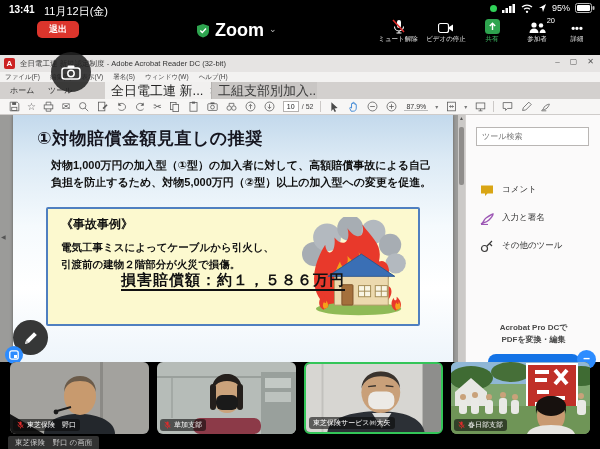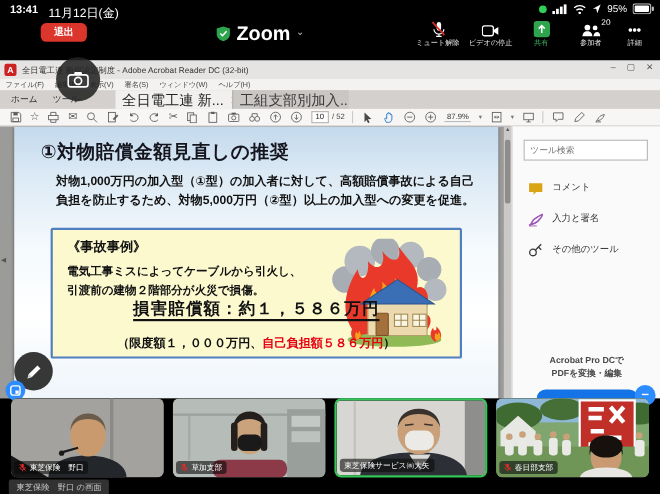--- a/index.html
+++ b/index.html
@@ -79,21 +79,21 @@
   .case-lines { position:absolute; left:13px; top:30px; font-size:10.5px; font-weight:bold; color:#111; line-height:1.65; }
   .house { position:absolute; right:8px; top:8px; width:114px; height:102px; }
   .amount { position:absolute; left:0; bottom:34px; width:100%; text-align:center; }
   .amount span { font-size:15px; font-weight:bold; color:#111; border-bottom:2px solid #111; padding-bottom:1px; letter-spacing:1px; }
   .detail { position:absolute; left:0; bottom:5px; width:100%; text-align:center; font-size:11px; font-weight:bold; color:#111; }
   .detail .red { color:#e60012; }
 
   .sidebar { position:relative; width:135px; height:247px; background:#fbfafa; border-left:1px solid #d6d3d1; overflow:hidden; }
   .tool-search { position:absolute; left:10px; top:12px; width:113px; height:19px; border:1px solid #b9b6b4;
     background:#fff; font-size:8px; color:#555; padding:0 5px; font-family:inherit; }
-  .tool-item { position:absolute; left:0; width:135px; height:24px; display:flex; align-items:center; gap:8px; padding-left:14px; }
+  .tool-item { position:absolute; left:0; width:135px; height:24px; display:flex; align-items:center; gap:8px; padding-left:14px;margin-top:19px; }
   .tool-item .tlabel { font-size:8.5px; color:#333; }
   .promo { position:absolute; left:0; bottom:16px; width:135px; text-align:center; font-size:8px;
     font-weight:bold; color:#4a4a4a; line-height:1.5; }
   .promo-btn { position:absolute; left:22px; bottom:-8px; width:92px; height:16px; background:#1473e6; border-radius:8px; }
 
   
   .cam-overlay { position:absolute; left:51px; top:52px; width:40px; height:40px; border-radius:50%;
     background:rgba(35,35,35,.88); display:flex; align-items:center; justify-content:center; }
   .pencil-overlay { position:absolute; left:13px; top:320px; width:35px; height:35px; border-radius:50%;
     background:rgba(38,38,38,.92); display:flex; align-items:center; justify-content:center; }
@@ -409,23 +409,20 @@
               <rect x="84" y="74" width="13" height="12" fill="#f9f5e4" stroke="#a08850"></rect>
               <path d="M90.5 74v12M84 80h13" stroke="#a08850"></path>
               <path d="M28 100c-5-3-6-9-2-14 0 4 4 4 3-1 4 3 6 8 4 12z" fill="#e8392b"></path>
               <path d="M29 99c-2-2-2-6 0-8 0 3 3 2 2-1 2 2 3 6 1 8z" fill="#f6a01a"></path>
               <path d="M106 101c-5-3-6-9-2-14 0 4 4 4 3-1 4 3 6 8 4 12z" fill="#e8392b"></path>
               <path d="M107 100c-2-2-2-6 0-8 0 3 3 2 2-1 2 2 3 6 1 8z" fill="#f6a01a"></path>
             </svg>
 
             <div class="amount">
               <span>損害賠償額：約１，５８６万円</span>
-            </div>
-            <div class="detail">
-              <span>（限度額１，０００万円、</span><span class="red">自己負担額５８６万円</span><span>）</span>
             </div>
           </div>
         </div>
 
         <div class="vscroll">
           <span class="vscroll-up">▲</span>
           <div class="vthumb"></div>
         </div>
       </div>
 

